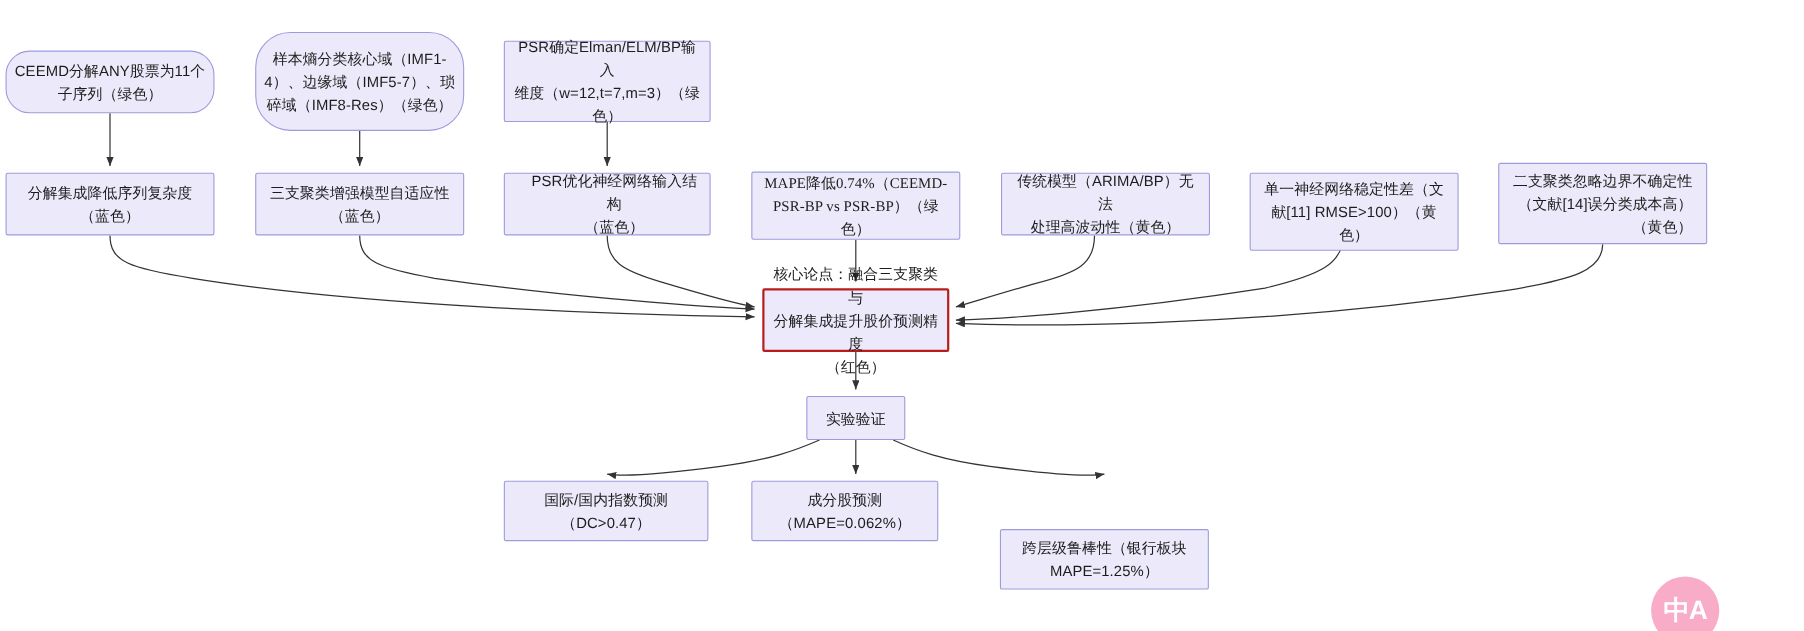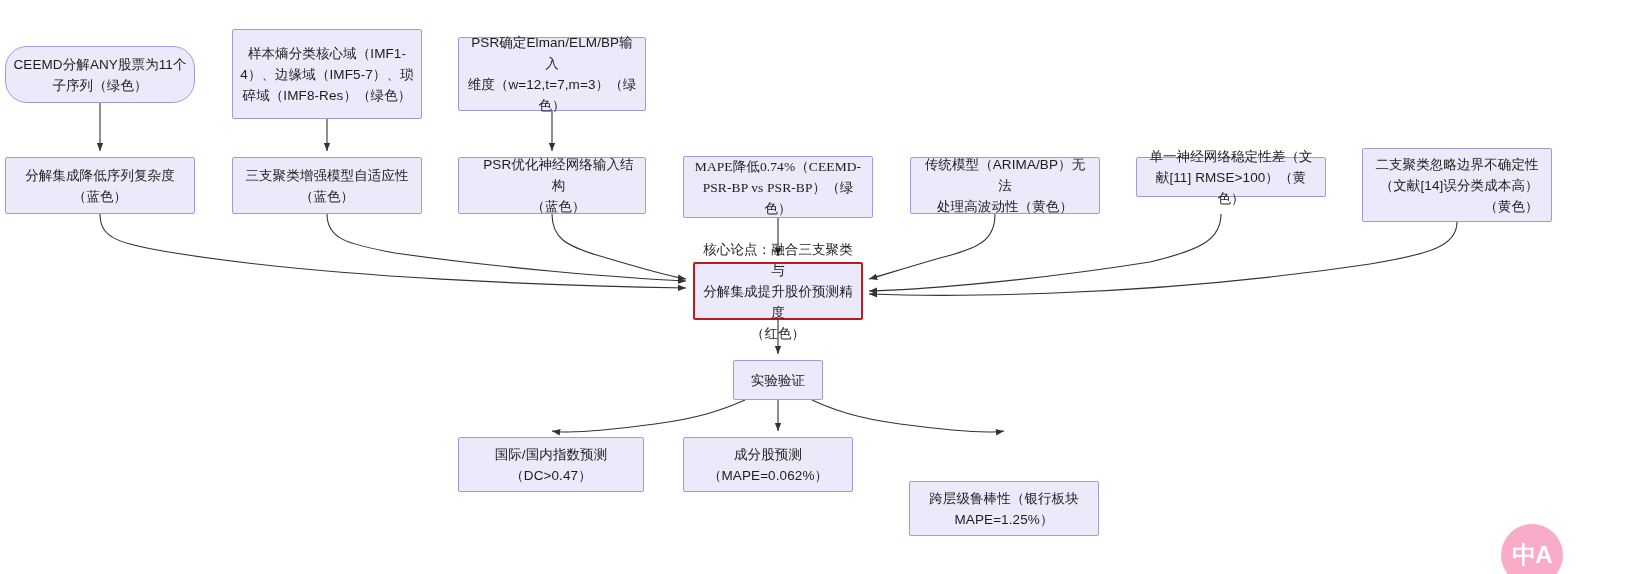--- a/index.html
+++ b/index.html
@@ -94,21 +94,21 @@
 
       <path d="M745,400 C722,410 700,418 655,424 C610,430 570,434 552,431"></path>
       <path d="M778,400 L778,431"></path>
       <path d="M812,400 C834,410 856,418 900,424 C945,430 986,434 1004,431"></path>
     </g>
   </svg>
 
   <div class="node" style="left:5px;top:46px;width:190px;height:57px;border-radius:22px;">CEEMD分解ANY股票为11个
 子序列（绿色）</div>
 
-  <div class="node" style="left:232px;top:29px;width:190px;height:90px;">样本熵分类核心域（IMF1-
+  <div class="node" style="left:232px;top:29px;width:190px;height:90px;border-radius:32px;">样本熵分类核心域（IMF1-
 4）、边缘域（IMF5-7）、琐
 碎域（IMF8-Res）（绿色）</div>
 
   <div class="node" style="left:458px;top:37px;width:188px;height:74px;">PSR确定Elman/ELM/BP输入
 维度（w=12,t=7,m=3）（绿
 色）</div>
 
   <div class="node" style="left:5px;top:157px;width:190px;height:57px;">分解集成降低序列复杂度
 （蓝色）</div>
 
@@ -118,21 +118,21 @@
   <div class="node" style="left:458px;top:157px;width:188px;height:57px;padding-left:20px;">PSR优化神经网络输入结构
 （蓝色）</div>
 
   <div class="node" style="left:683px;top:156px;width:190px;height:62px;font-family:Liberation Serif, serif;">MAPE降低0.74%（CEEMD-
 PSR-BP vs PSR-BP）（绿
 色）</div>
 
   <div class="node" style="left:910px;top:157px;width:190px;height:57px;">传统模型（ARIMA/BP）无法
 处理高波动性（黄色）</div>
 
-  <div class="node" style="left:1136px;top:157px;width:190px;height:40px;">单一神经网络稳定性差（文
+  <div class="node" style="left:1136px;top:157px;width:190px;height:71px;">单一神经网络稳定性差（文
 献[11] RMSE&gt;100）（黄色）</div>
 
   <div class="node" style="left:1362px;top:148px;width:190px;height:74px;text-align:right;">二支聚类忽略边界不确定性
 （文献[14]误分类成本高）
 （黄色）</div>
 
   <div class="node core" style="left:693px;top:262px;width:170px;height:58px;">核心论点：融合三支聚类与
 分解集成提升股价预测精度
 （红色）</div>
 

